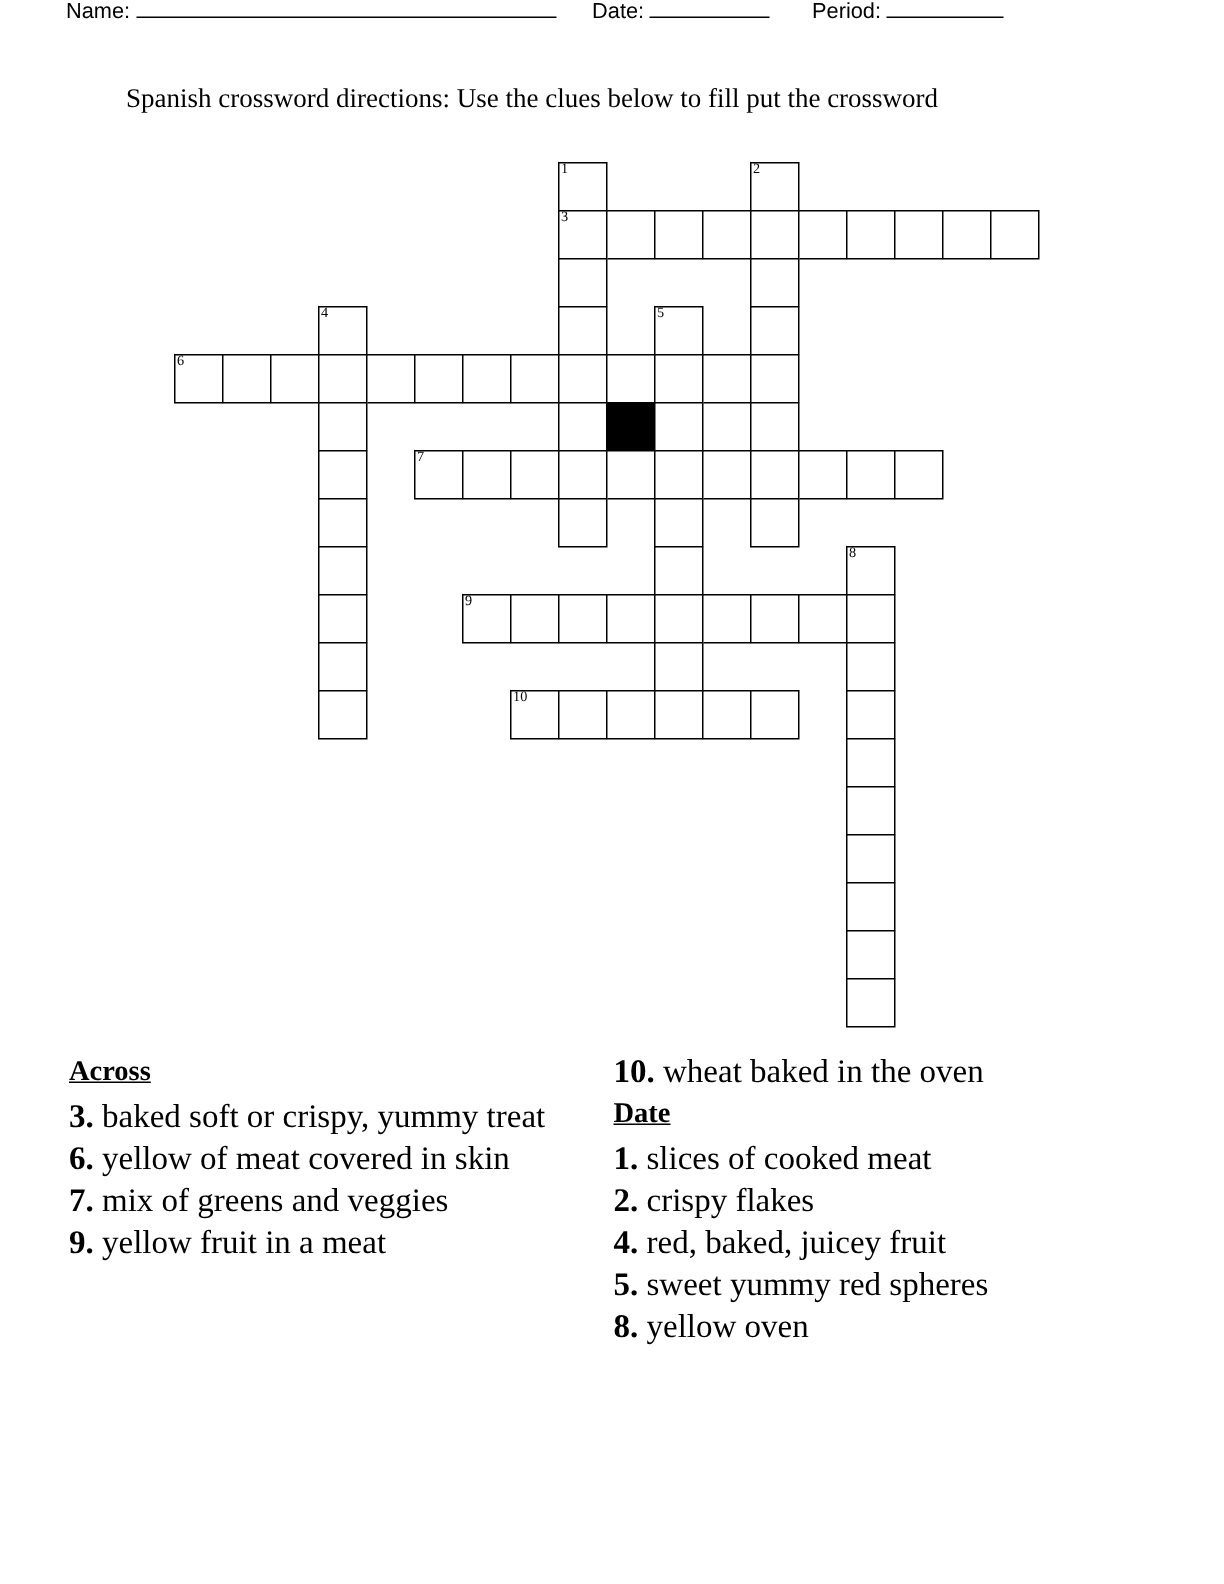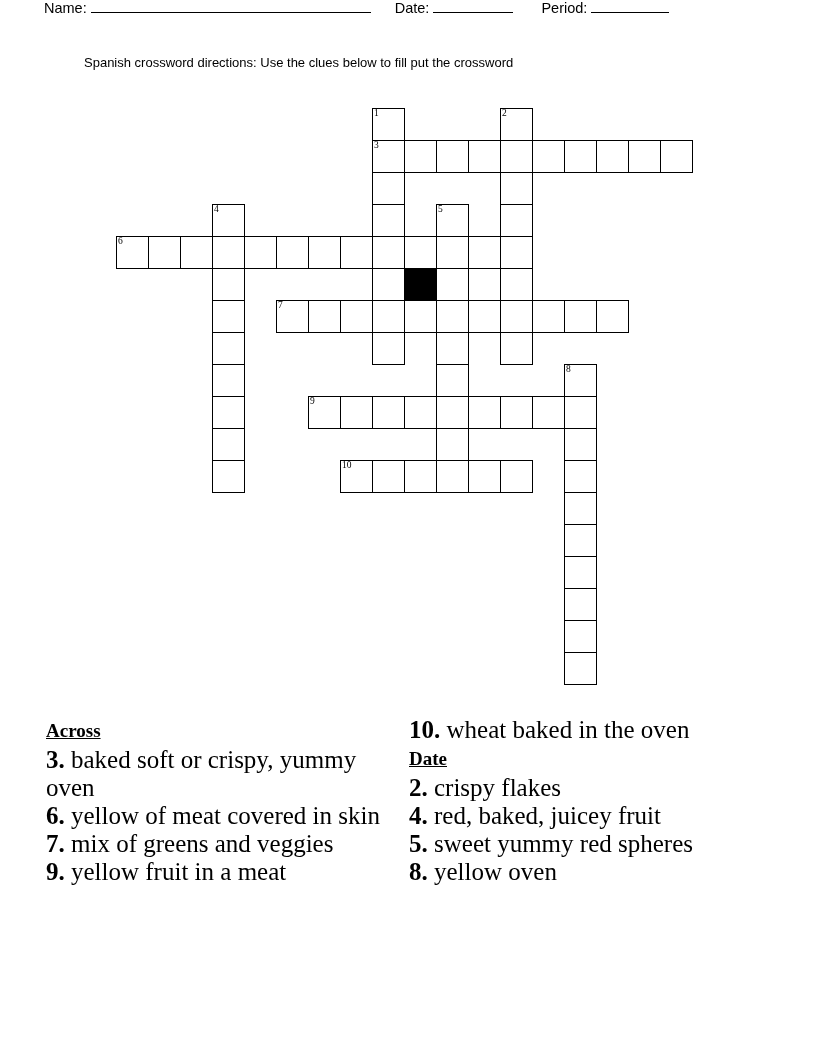--- a/index.html
+++ b/index.html
@@ -48,22 +48,22 @@
   .rule-period { width: 78px; }
   .hdr-gap-1 { display: inline-block; width: 24px; }
   .hdr-gap-2 { display: inline-block; width: 28px; }
 
   
   .directions {
     position: absolute;
     top: 55px;
     left: 84px;
     width: 680px;
-    font-size: 13px;
-    font-family: Liberation Sans, sans-serif;
+    font-size: 18px;
+    font-family: Liberation Serif, serif;
   }
 
   
   #grid-wrap {
     position: absolute;
     top: 108px;
     left: 116px;
     width: 600px;
     height: 590px;
   }
@@ -90,37 +90,37 @@
   
   .clues {
     position: absolute;
     top: 700px;
     left: 46px;
     width: 740px;
     height: 260px;
   }
   .clue-col {
     position: absolute;
-    top: 16px;
+    top: 0;
     font-size: 19px;
     line-height: 28px;
   }
   .col-left { left: 0px; width: 340px; }
   .col-right { left: 363px; width: 370px; }
 
   .clue-heading {
     font-weight: bold;
     text-decoration: underline;
     font-size: 19px;
     line-height: 30px;
     margin: 0 0 0 0;
   }
   .clue-item {
     margin: 0;
-    font-size: 25px;
+    font-size: 22px;
     line-height: 28px;
   }
   .clue-num {
     font-weight: bold;
   }
 </style>
 </head>
 <body>
 
 <div class="page">
@@ -241,21 +241,21 @@
       <div class="cell" style="left: 448px; top: 480px;"></div>
       <div class="cell" style="left: 448px; top: 512px;"></div>
       <div class="cell" style="left: 448px; top: 544px;"></div>
     </div>
 
   <div class="clues">
     <div class="clue-col col-left">
       <div class="clue-heading">Across</div>
       <p class="clue-item">
         <span class="clue-num">3.</span>
-        <span>baked soft or crispy, yummy oven</span>
+        <span>baked soft or crispy, yummy treat</span>
       </p>
       <p class="clue-item">
         <span class="clue-num">6.</span>
         <span>yellow of meat covered in skin</span>
       </p>
       <p class="clue-item">
         <span class="clue-num">7.</span>
         <span>mix of greens and veggies</span>
       </p>
       <p class="clue-item">
@@ -264,20 +264,24 @@
       </p>
     </div>
 
     <div class="clue-col col-right">
       <p class="clue-item">
         <span class="clue-num">10.</span>
         <span>wheat baked in the oven</span>
       </p>
       <div class="clue-heading">Date</div>
       <p class="clue-item">
+        <span class="clue-num">1.</span>
+        <span>slices of cooked meat</span>
+      </p>
+      <p class="clue-item">
         <span class="clue-num">2.</span>
         <span>crispy flakes</span>
       </p>
       <p class="clue-item">
         <span class="clue-num">4.</span>
         <span>red, baked, juicey fruit</span>
       </p>
       <p class="clue-item">
         <span class="clue-num">5.</span>
         <span>sweet yummy red spheres</span>

